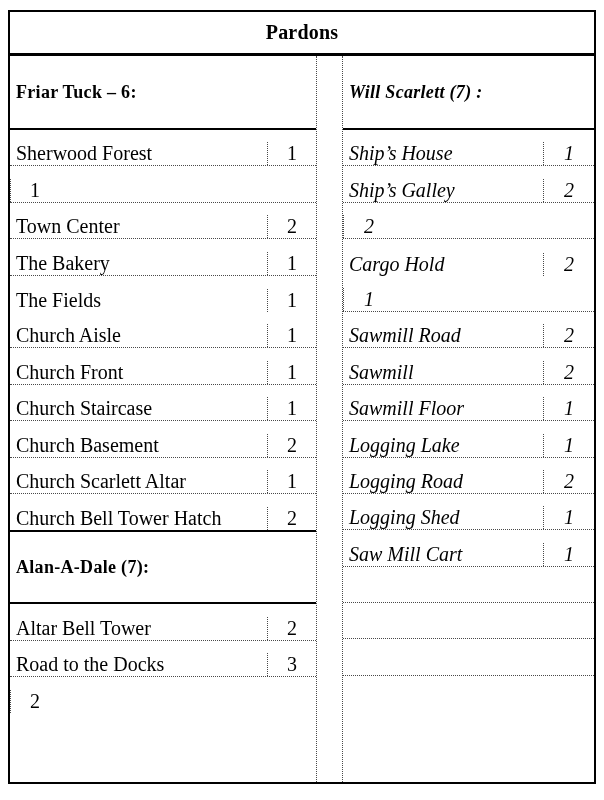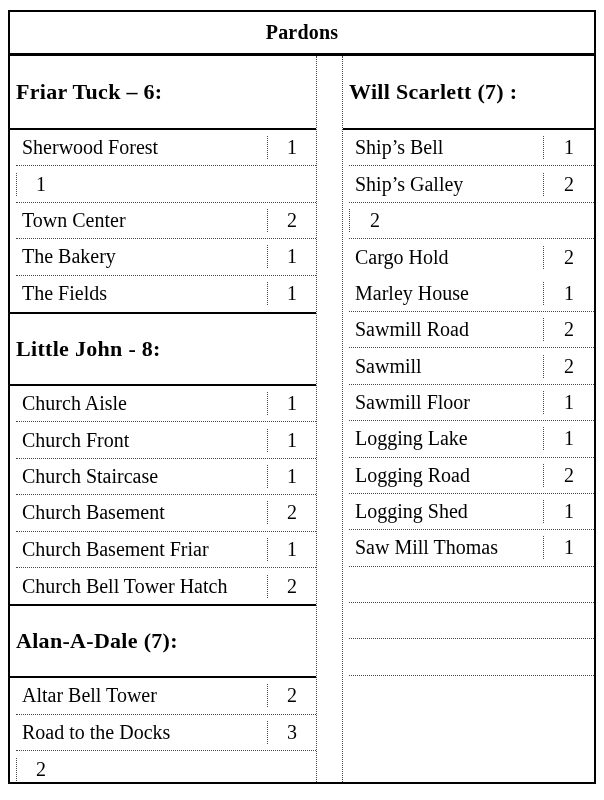--- a/index.html
+++ b/index.html
@@ -54,44 +54,43 @@
     overflow: hidden;
   }
   .col-left { width: 306px; flex: 0 0 auto; }
   .gap-col {
     width: 27px;
     flex: 0 0 auto;
     box-sizing: border-box;
     border-left: 1px dotted #494949;
     border-right: 1px dotted #494949;
   }
-  .col-right { flex: 1 1 auto; }
+  .col-right { flex: 1 1 auto; font-style: italic; }
   .section { display: flex; flex-direction: column; flex: 0 0 auto; }
   .sec-header {
     height: 74px;
     box-sizing: border-box;
     border-bottom: 2.5px solid #000000;
     display: flex;
     align-items: center;
     padding-left: 6px;
     font-weight: bold;
-    font-size: 22px;
+    font-size: 18px;
     letter-spacing: 0.3px;
   }
   .section + .section .sec-header {
     border-top: 2.5px solid #000000;
   }
   .row {
     height: 36.4px;
     box-sizing: border-box;
     display: flex;
-    align-items: center;
+    align-items: flex-end;
     border-bottom: 1px dotted #494949;
     flex: 0 0 auto;
-    margin-left: 6px;
   }
   .section .row:last-child { border-bottom: none; }
   .cell-name {
     flex: 1 1 auto;
     display: flex;
     align-items: center;
     padding-left: 6px;
     font-size: 20px;
     white-space: nowrap;
     overflow: hidden;
@@ -137,39 +136,38 @@
             <div class="cell-name">The Bakery</div>
             <div class="cell-num">1</div>
           </div>
           <div class="row">
             <div class="cell-name">The Fields</div>
             <div class="cell-num">1</div>
           </div>
         </div>
 
         <div class="section">
-          <div class="sec-header">Little John - 8:</div>
           <div class="row">
             <div class="cell-name">Church Aisle</div>
             <div class="cell-num">1</div>
           </div>
           <div class="row">
             <div class="cell-name">Church Front</div>
             <div class="cell-num">1</div>
           </div>
           <div class="row">
             <div class="cell-name">Church Staircase</div>
             <div class="cell-num">1</div>
           </div>
           <div class="row">
             <div class="cell-name">Church Basement</div>
             <div class="cell-num">2</div>
           </div>
           <div class="row">
-            <div class="cell-name">Church Basement Friar</div>
+            <div class="cell-name">Church Scarlett Altar</div>
             <div class="cell-num">1</div>
           </div>
           <div class="row">
             <div class="cell-name">Church Bell Tower Hatch</div>
             <div class="cell-num">2</div>
           </div>
         </div>
 
         <div class="section">
           <div class="sec-header">Alan-A-Dale (7):</div>
@@ -188,39 +186,38 @@
 
       </div>
 
       <div class="gap-col"></div>
 
       <div class="col col-right">
 
         <div class="section">
           <div class="sec-header">Will Scarlett (7) :</div>
           <div class="row">
-            <div class="cell-name">Ship’s Bell</div>
+            <div class="cell-name">Ship’s House</div>
             <div class="cell-num">1</div>
           </div>
           <div class="row">
             <div class="cell-name">Ship’s Galley</div>
             <div class="cell-num">2</div>
           </div>
           <div class="row">
             <div class="cell-num">2</div>
           </div>
           <div class="row">
             <div class="cell-name">Cargo Hold</div>
             <div class="cell-num">2</div>
           </div>
         </div>
 
         <div class="section">
           <div class="row">
-            <div class="cell-name">Marley House</div>
             <div class="cell-num">1</div>
           </div>
           <div class="row">
             <div class="cell-name">Sawmill Road</div>
             <div class="cell-num">2</div>
           </div>
           <div class="row">
             <div class="cell-name">Sawmill</div>
             <div class="cell-num">2</div>
           </div>
@@ -234,21 +231,21 @@
           </div>
           <div class="row">
             <div class="cell-name">Logging Road</div>
             <div class="cell-num">2</div>
           </div>
           <div class="row">
             <div class="cell-name">Logging Shed</div>
             <div class="cell-num">1</div>
           </div>
           <div class="row">
-            <div class="cell-name">Saw Mill Thomas</div>
+            <div class="cell-name">Saw Mill Cart</div>
             <div class="cell-num">1</div>
           </div>
           <div class="row">
             <div class="cell-name"></div>
             <div class="cell-num"></div>
           </div>
           <div class="row">
             <div class="cell-name"></div>
             <div class="cell-num"></div>
           </div>

